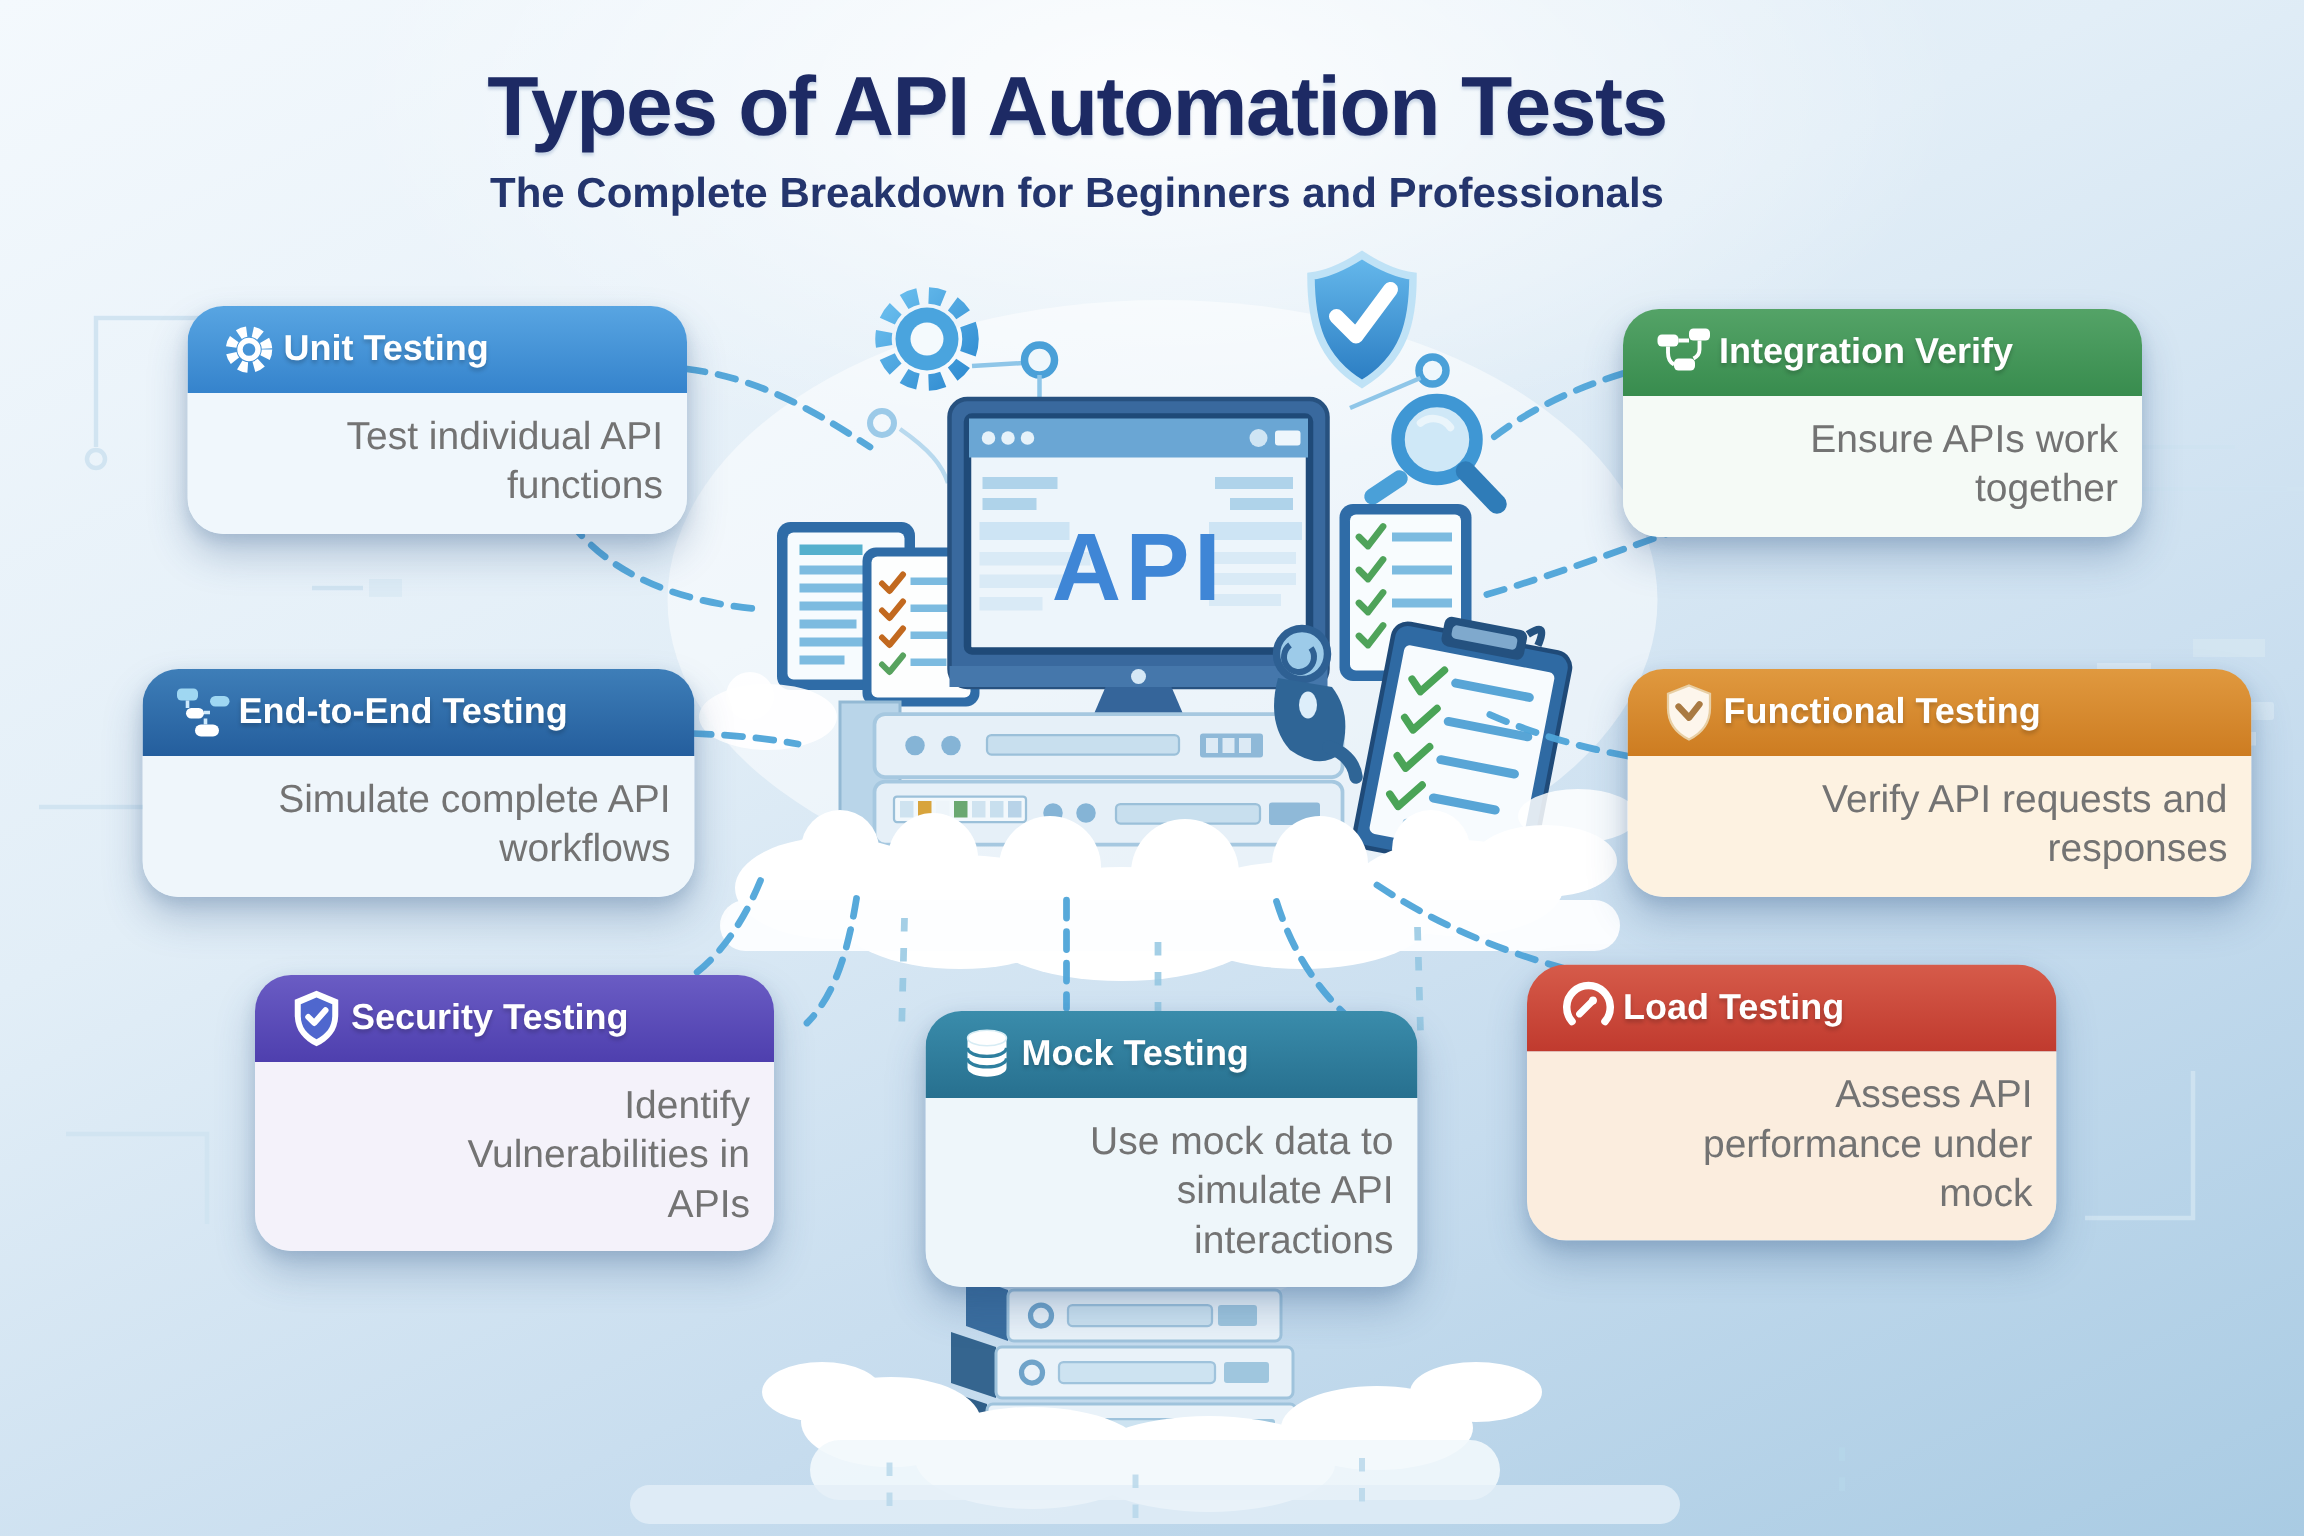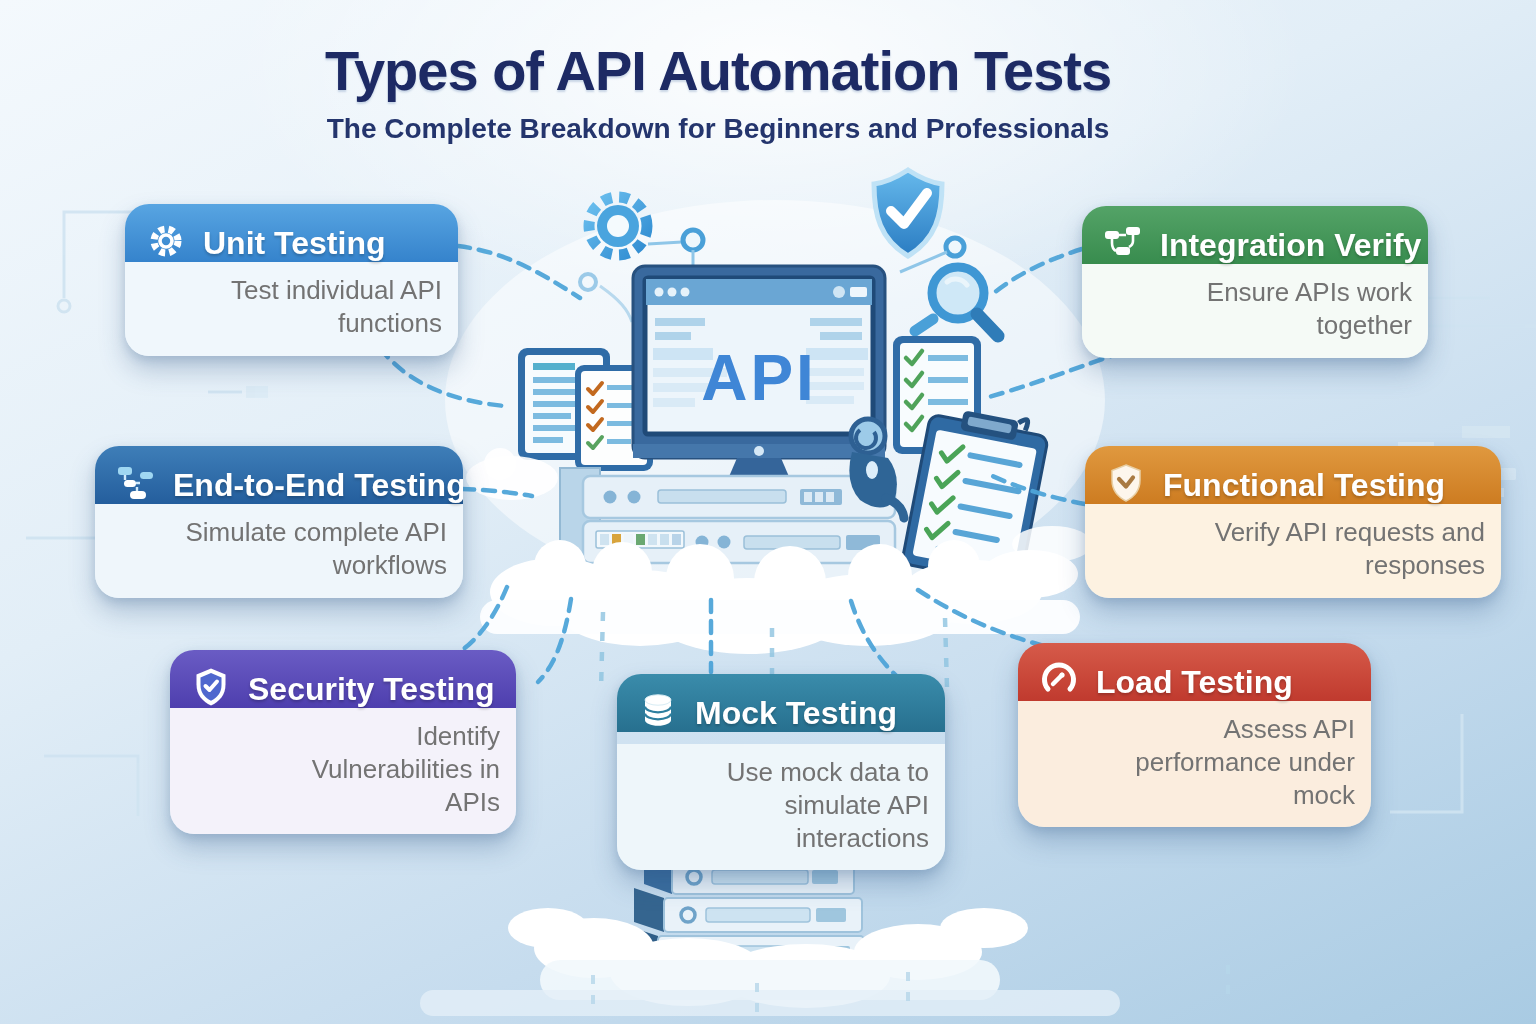--- a/index.html
+++ b/index.html
@@ -9,32 +9,32 @@
     background:
       radial-gradient(ellipse 900px 420px at 50% 6%, rgba(255,255,255,.85) 0%, rgba(255,255,255,0) 60%),
       linear-gradient(155deg,#f4f9fd 0%, #e2eef7 38%, #c6dcee 70%, #a9cbe3 100%);
   }
   .scene{position:absolute;left:0;top:0;z-index:1;}
   .titlewrap{position:absolute;top:38px;left:0;width:100%;text-align:center;z-index:3;transform:translateX(-50px);}
   .titlewrap h1{margin:0;font-size:56px;font-weight:800;letter-spacing:-1px;color:#1d2a64;text-shadow:0 2px 2px rgba(120,150,190,.35);}
   .titlewrap h2{margin:10px 0 0 0;font-size:28px;font-weight:700;color:#24356d;}
   .card{position:absolute;border-radius:24px;overflow:hidden;z-index:3;
     box-shadow:0 14px 26px rgba(44,84,132,.28),0 4px 10px rgba(44,84,132,.16);}
-  .card-header{display:flex;align-items:flex-end;gap:16px;height:58px;padding:0 16px 0 20px;
-    color:#fff;font-weight:bold;font-size:32px;text-shadow:0 2px 3px rgba(0,0,0,.22);white-space:nowrap;}
+  .card-header{display:flex;align-items:center;gap:2px;height:58px;padding:0 16px 0 20px;
+    color:#fff;font-weight:bold;font-size:24px;text-shadow:0 2px 3px rgba(0,0,0,.22);white-space:nowrap;}
   .hicon{width:42px;height:42px;flex:0 0 42px;display:flex;align-items:center;justify-content:center;}
   .hicon svg{width:40px;height:40px;}
   .card-body{font-size:26px;line-height:1.26;color:#737373;padding:12px 16px 16px 88px;font-weight:500;text-align:right;}
   
   .c0{left:125px;top:204px;width:333px;}  .c0 .card-header{background:linear-gradient(180deg,#58a5e2,#3583cc);} .c0 .card-body{background:#f0f7fc;}
   .c1{left:1082px;top:206px;width:346px;} .c1 .card-header{background:linear-gradient(180deg,#54a367,#388c4e);} .c1 .card-body{background:#f5faf6;}
   .c2{left:95px;top:446px;width:368px;}   .c2 .card-header{background:linear-gradient(180deg,#3e7eb8,#245e9d);} .c2 .card-body{background:#eff6fb;}
   .c3{left:1085px;top:446px;width:416px;} .c3 .card-header{background:linear-gradient(180deg,#e0993f,#cd7c21);} .c3 .card-body{background:#fdf2e1;}
   .c4{left:170px;top:650px;width:346px;}  .c4 .card-header{background:linear-gradient(180deg,#6a5cc4,#4e3fae);} .c4 .card-body{background:#f4f2fa;}
-  .c5{left:617px;top:674px;width:328px;}  .c5 .card-header{background:linear-gradient(180deg,#3a8cab,#27708f);} .c5 .card-body{background:#eef6fa;padding-left:60px;margin-top:12px;}
+  .c5{left:617px;top:674px;width:328px;}  .c5 .card-header{background:linear-gradient(180deg,#3a8cab,#27708f);} .c5 .card-body{background:#eef6fa;padding-left:60px;}
   .c6{left:1018px;top:643px;width:353px;border-radius:26px;} .c6 .card-header{background:linear-gradient(180deg,#d65b4a,#c03a2e);} .c6 .card-body{background:#fbedde;}
 </style>
 </head>
 <body>
 
 <div class="canvas">
 
   <svg class="scene" width="1536" height="1024" viewBox="0 0 1536 1024">
     <defs>
       <linearGradient id="shGrad" x1="0" y1="0" x2="0" y2="1">

